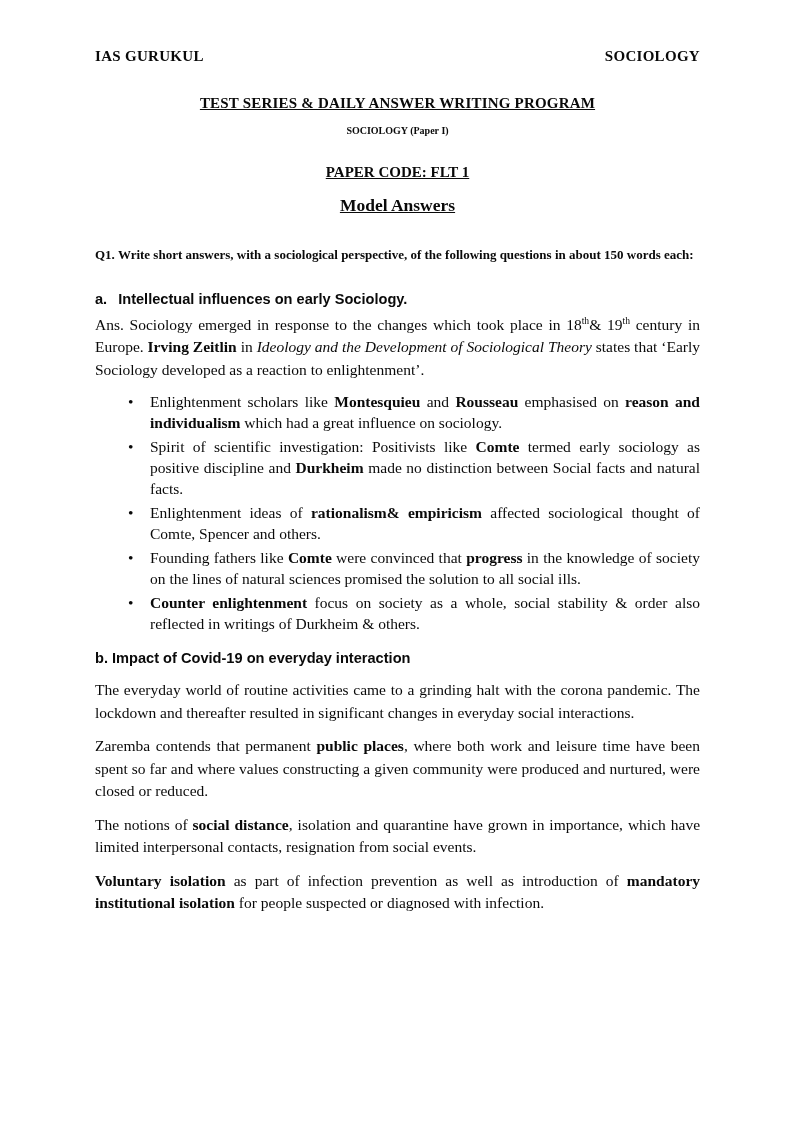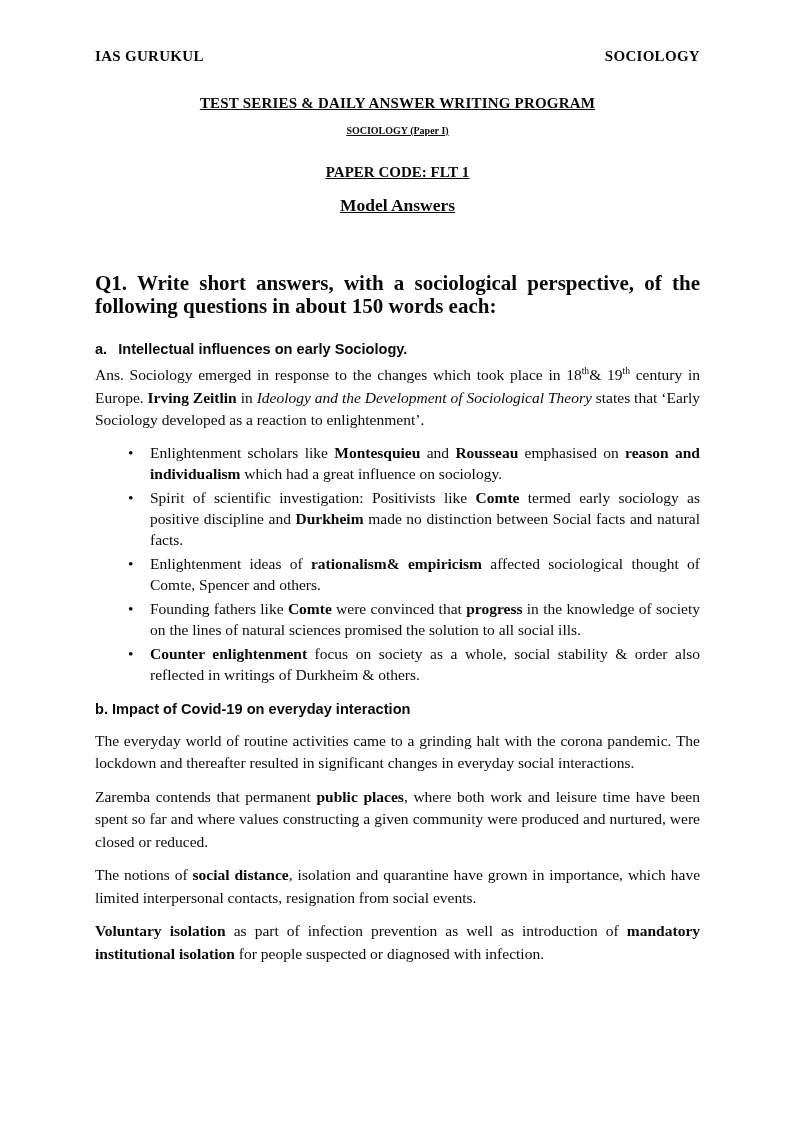--- a/index.html
+++ b/index.html
@@ -17,35 +17,35 @@
     background: #ffffff;
   }
   .b { font-weight: bold; }
   .i { font-style: italic; }
   sup { font-size: 0.62em; line-height: 0; }
 
   .doc-header {
     display: flex; justify-content: space-between;
     font-weight: bold; font-size: 15px; letter-spacing: 0.3px;
   }
-  .title-block { text-align: center; margin-top: 30px; text-decoration: underline; }
+  .title-block { text-align: center; margin-top: 30px; }
   .title-block .t1 {
     font-weight: bold; font-size: 15px; text-decoration: underline;
     letter-spacing: 0.2px; margin-bottom: 13px;
   }
   .title-block .t2 { font-weight: bold; font-size: 10px; margin-bottom: 13px; }
   .title-block .t3 {
     font-weight: bold; font-size: 15px; text-decoration: underline; margin-bottom: 14px; margin-top: 28px;
   }
   .title-block .t4 {
     font-weight: bold; font-size: 17.5px; text-decoration: underline;
   }
   .q1-heading {
-    margin-top: 56px;
-    font-weight: bold; font-size: 21px; line-height: 22.5px;
+    margin-top: 28px;
+    font-weight: bold; font-size: 13px; line-height: 22.5px;
     text-align: justify;
   }
   .part-heading {
     font-family: "Liberation Sans", "DejaVu Sans", sans-serif;
     font-weight: bold; font-size: 14.6px;
   }
   .part-a-heading { margin: 24px 0 7px 0; }
   .part-a-heading .lbl { margin-right: 11px; }
   .part-b-heading { margin: 16px 0 13px 0; }
   .body-par {

